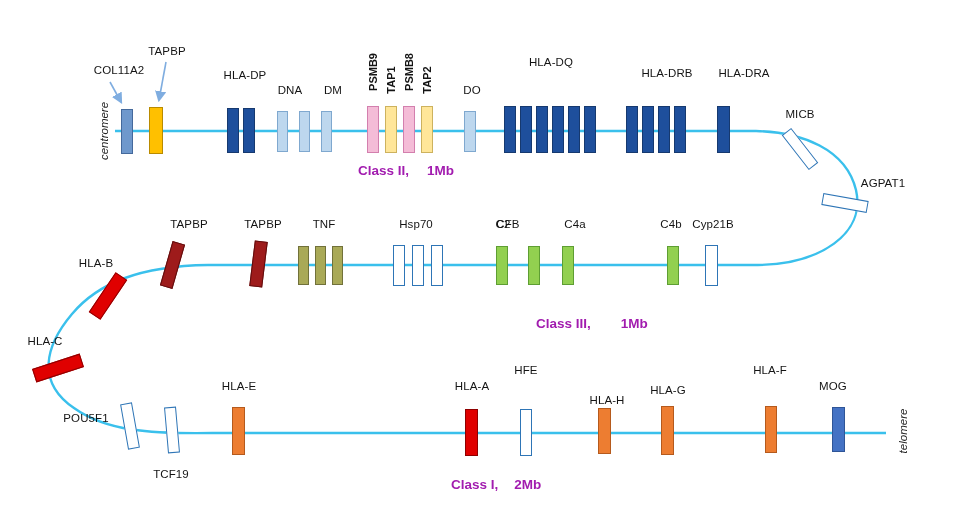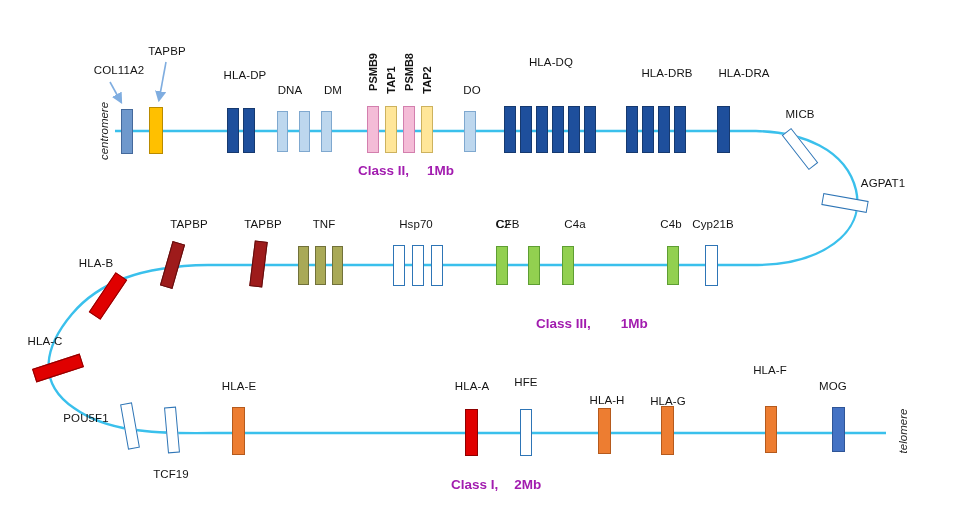--- a/index.html
+++ b/index.html
@@ -121,23 +121,23 @@
   <div class="glabel" style="left:503px;top:218px">C2</div>
   <div class="glabel" style="left:508px;top:218px">CFB</div>
   <div class="glabel" style="left:575px;top:218px">C4a</div>
   <div class="glabel" style="left:671px;top:218px">C4b</div>
   <div class="glabel" style="left:713px;top:218px">Cyp21B</div>
   <div class="glabel" style="left:45px;top:335px">HLA-C</div>
   <div class="glabel" style="left:86px;top:412px">POU5F1</div>
   <div class="glabel" style="left:171px;top:468px">TCF19</div>
   <div class="glabel" style="left:239px;top:380px">HLA-E</div>
   <div class="glabel" style="left:472px;top:380px">HLA-A</div>
-  <div class="glabel" style="left:526px;top:376px">HFE</div>
+  <div class="glabel" style="left:526px;top:364px">HFE</div>
   <div class="glabel" style="left:607px;top:394px">HLA-H</div>
-  <div class="glabel" style="left:668px;top:395px">HLA-G</div>
+  <div class="glabel" style="left:668px;top:384px">HLA-G</div>
   <div class="glabel" style="left:770px;top:364px">HLA-F</div>
   <div class="glabel" style="left:833px;top:380px">MOG</div>
 
   <div class="vlabel" style="left:373px;top:72px">PSMB9</div>
   <div class="vlabel" style="left:391px;top:80px">TAP1</div>
   <div class="vlabel" style="left:409px;top:72px">PSMB8</div>
   <div class="vlabel" style="left:427px;top:80px">TAP2</div>
 
   <div class="vlabel endlabel" style="left:104px;top:131px">centromere</div>
   <div class="vlabel endlabel" style="left:903px;top:431px">telomere</div>

